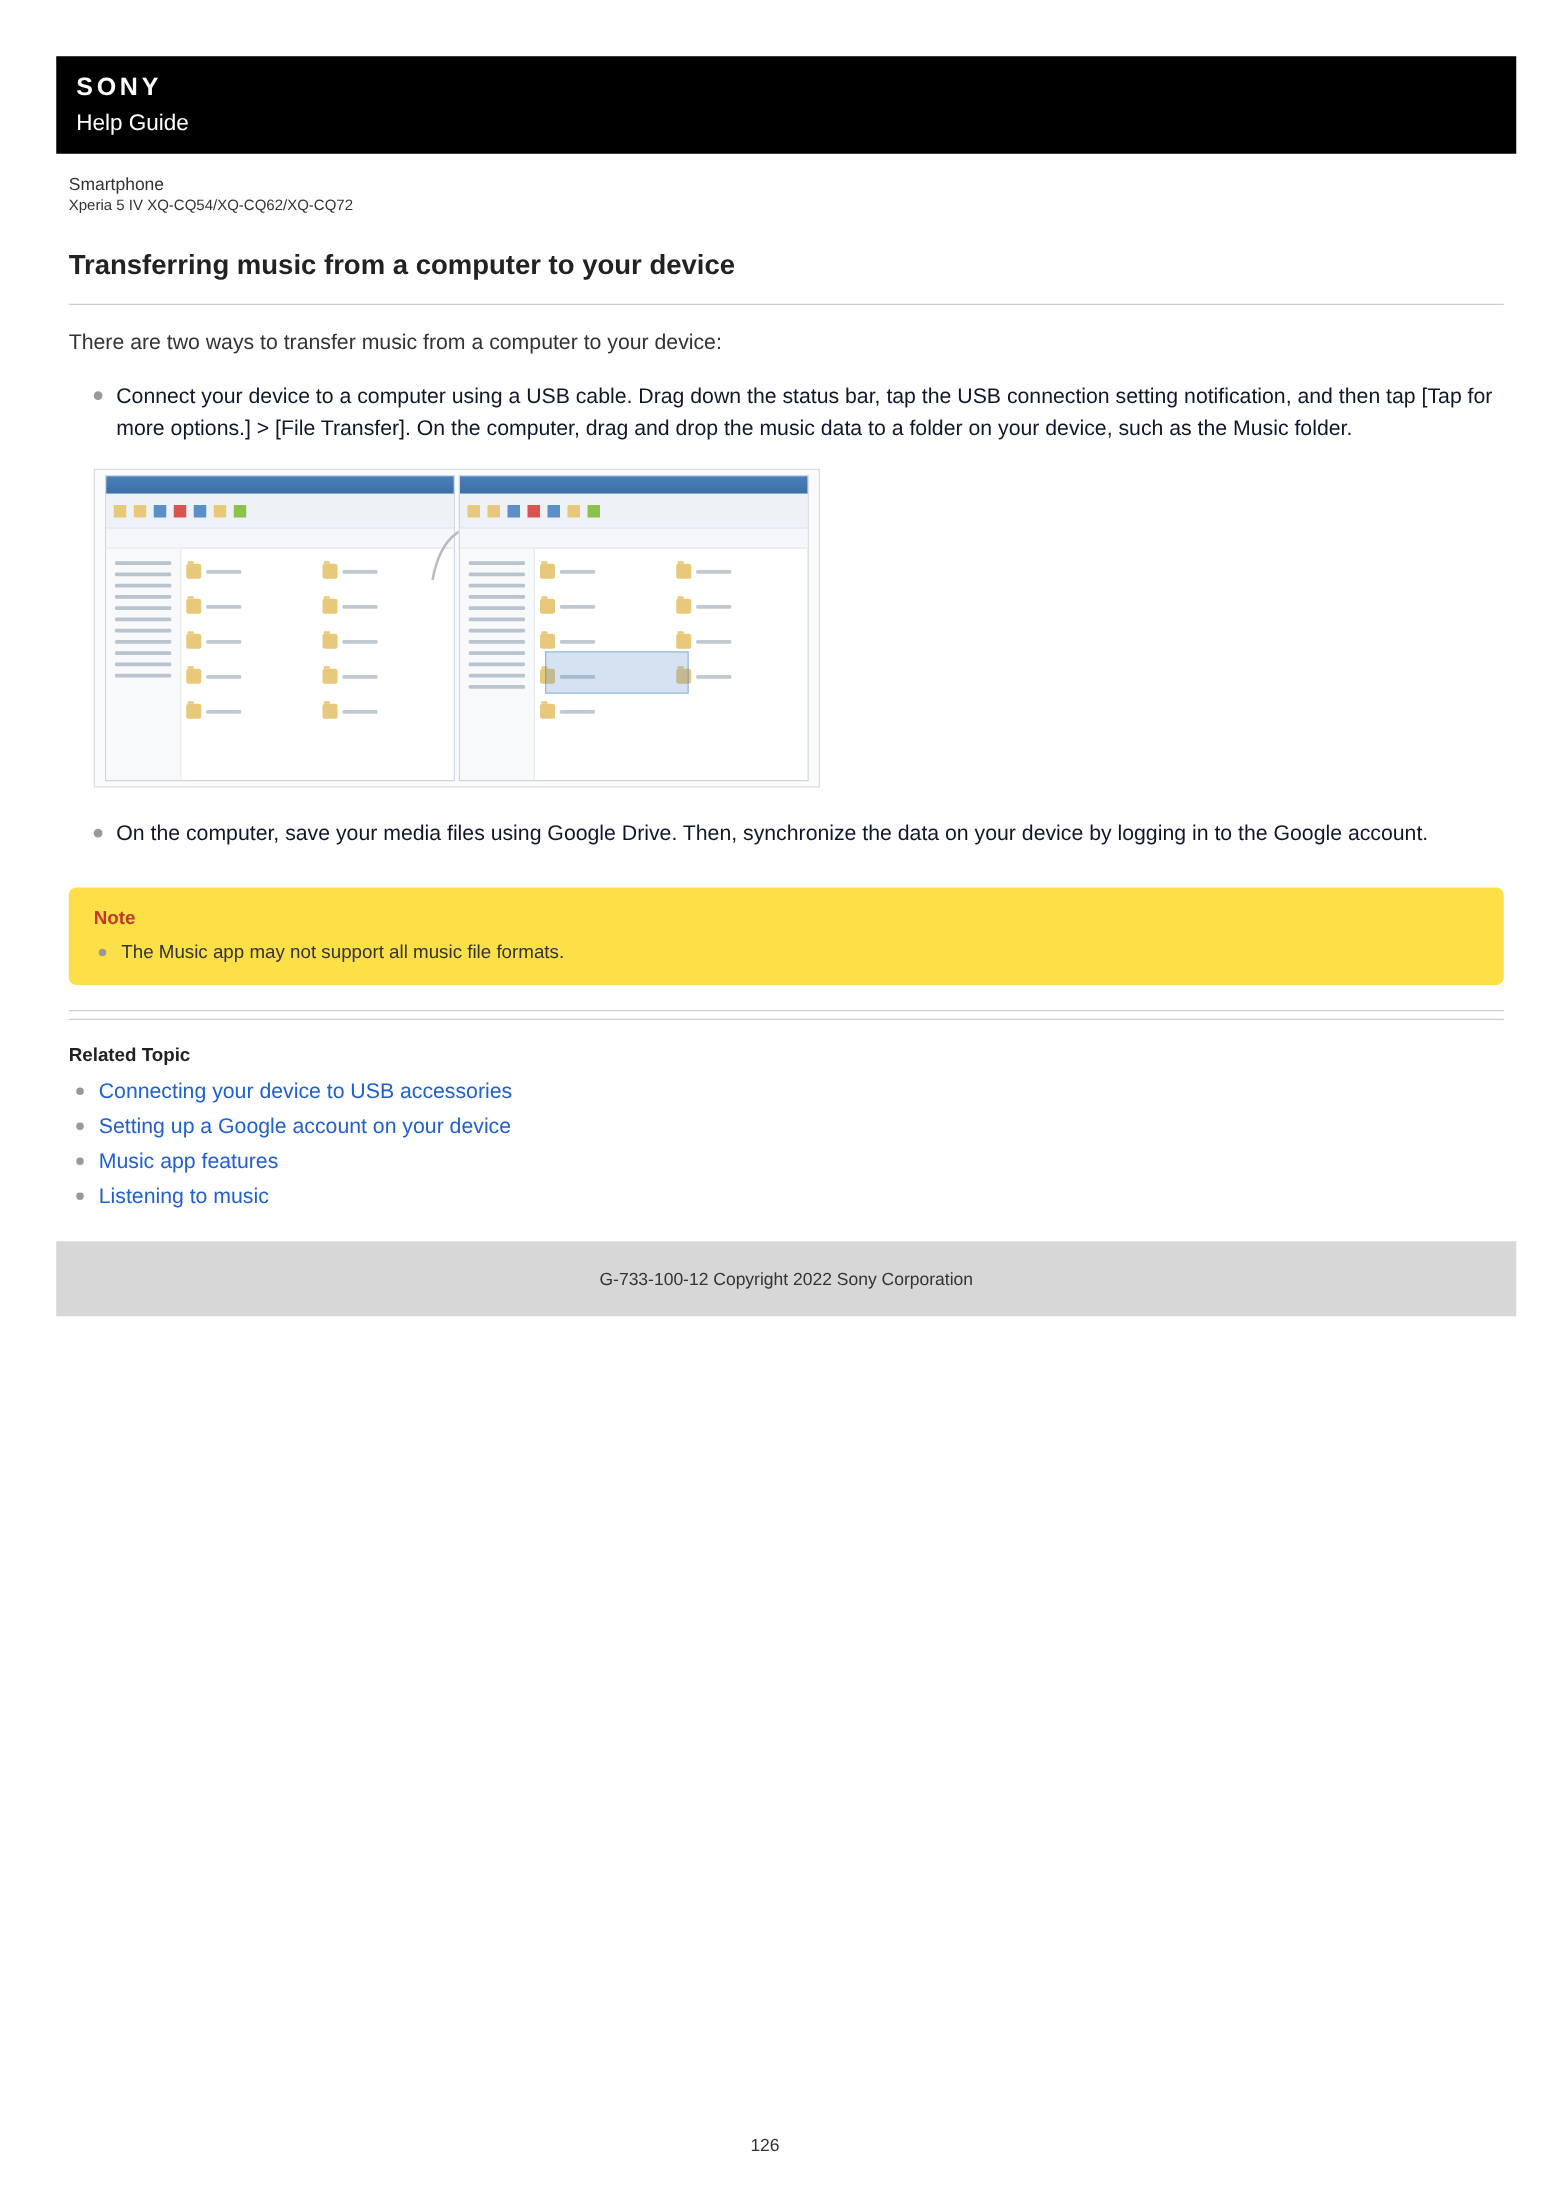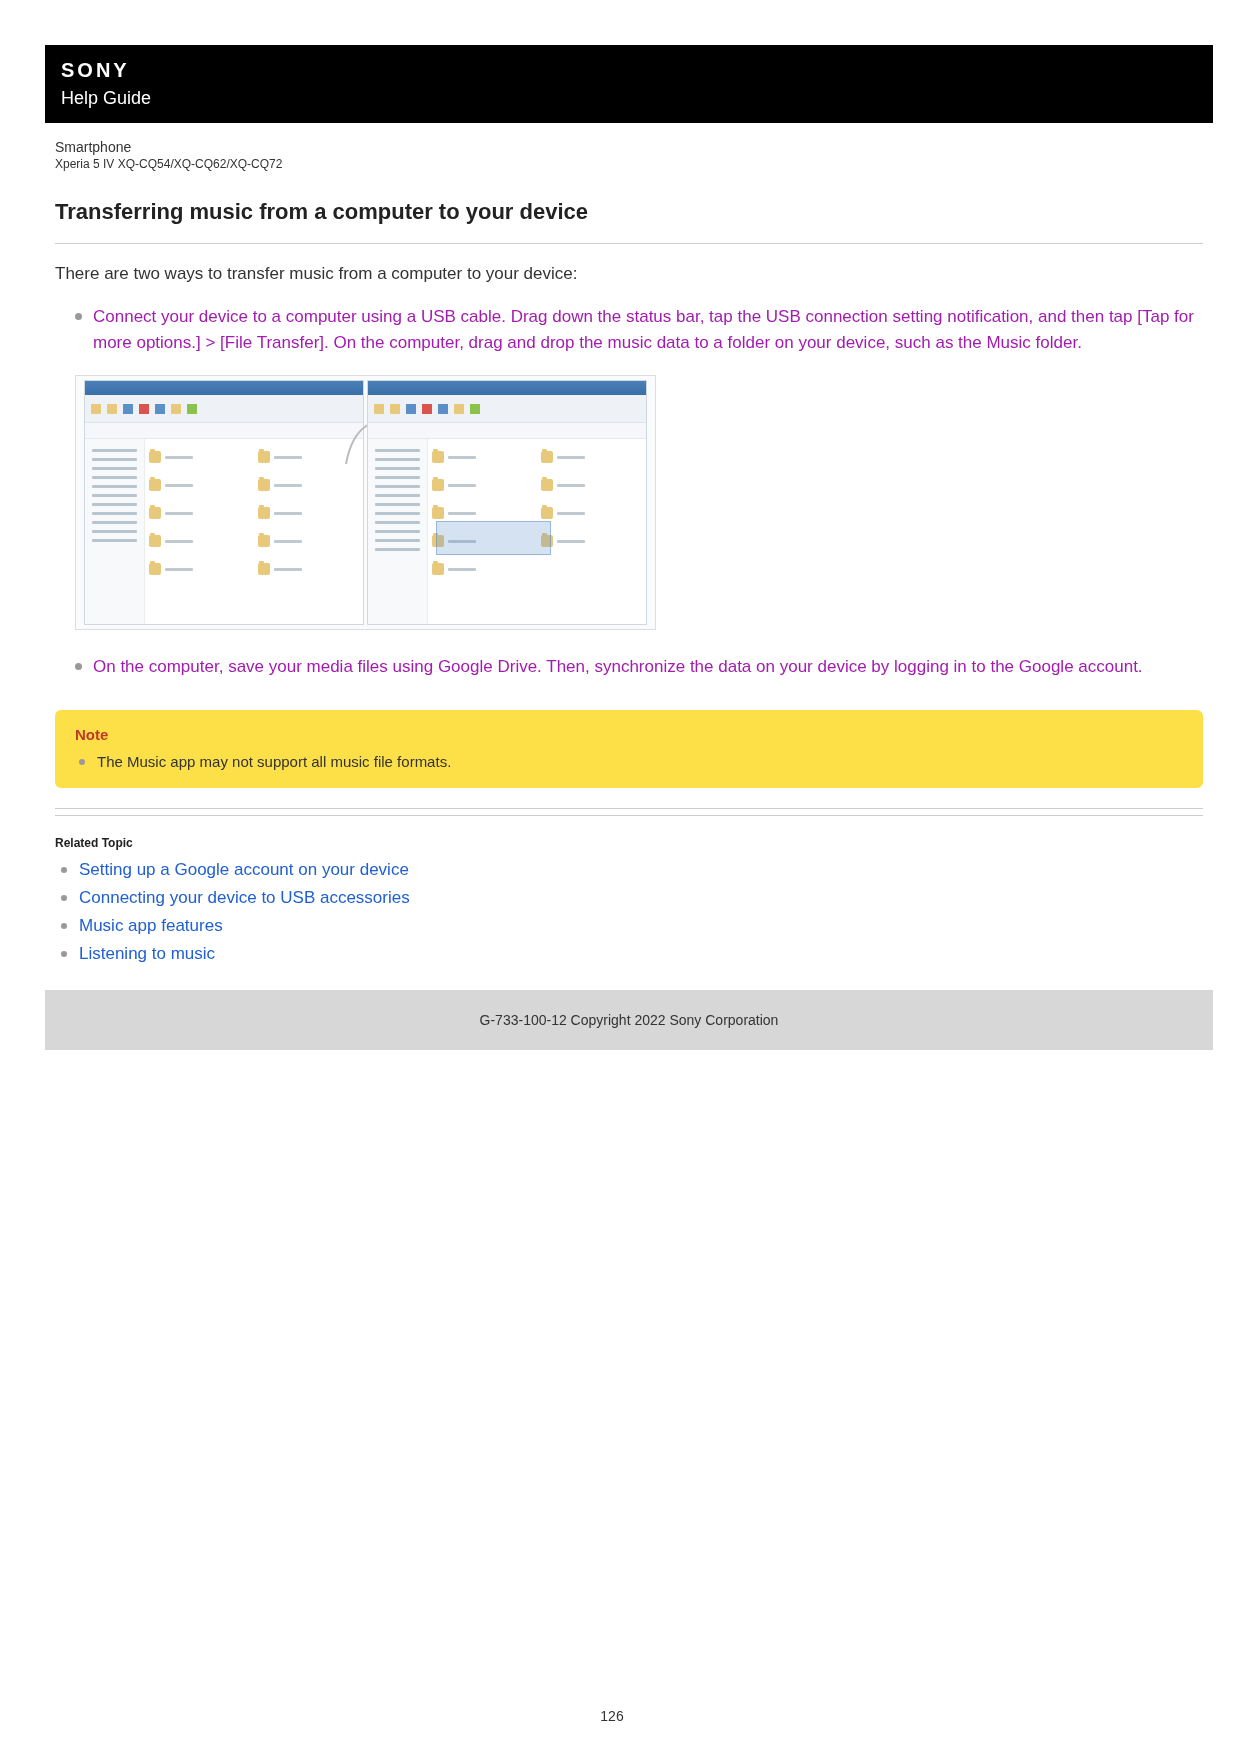--- a/index.html
+++ b/index.html
@@ -64,21 +64,21 @@
       margin-bottom: 20px;
     }
     ul.main-list {
       list-style: none;
       padding-left: 20px;
     }
     ul.main-list > li {
       position: relative;
       padding-left: 18px;
       font-size: 17px;
-      color: #a21caf;
+      color: #0f172a;
       line-height: 1.5;
       margin-bottom: 14px;
     }
     ul.main-list > li::before {
       content: "";
       position: absolute;
       left: 0;
       top: 9px;
       width: 7px;
       height: 7px;
@@ -243,21 +243,21 @@
     .double-sep {
       margin-top: 18px;
       margin-bottom: 4px;
     }
     .double-sep hr {
       border: none;
       border-top: 1px solid #ccc;
       margin-bottom: 6px;
     }
     .related-title {
-      font-size: 12px;
+      font-size: 15px;
       font-weight: bold;
       color: #222;
       margin: 20px 0 10px 0;
     }
     ul.related-list {
       list-style: none;
       padding-left: 6px;
       margin-bottom: 26px;
     }
     ul.related-list li {
@@ -478,22 +478,22 @@
       </ul>
     </div>
 
     <div class="double-sep">
       <hr>
         <hr>
     </div>
 
     <div class="related-title">Related Topic</div>
     <ul class="related-list">
+      <li><a href="#">Connecting your device to USB accessories</a></li>
       <li><a href="#">Setting up a Google account on your device</a></li>
-      <li><a href="#">Connecting your device to USB accessories</a></li>
       <li><a href="#">Music app features</a></li>
       <li><a href="#">Listening to music</a></li>
     </ul>
 
     <div class="footer-bar">G-733-100-12 Copyright 2022 Sony Corporation</div>
   </div>
 </div>
 
 <div class="page-number">126</div>
 

